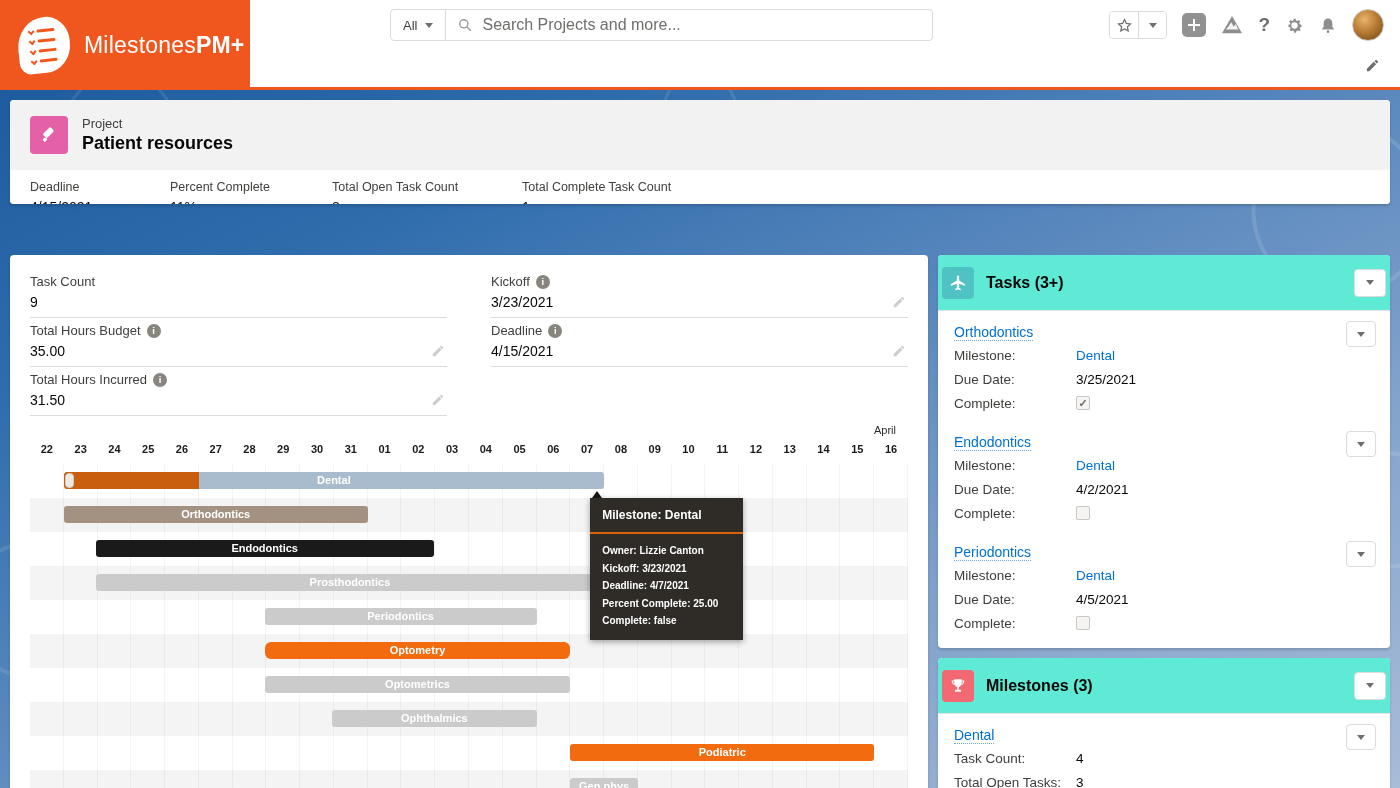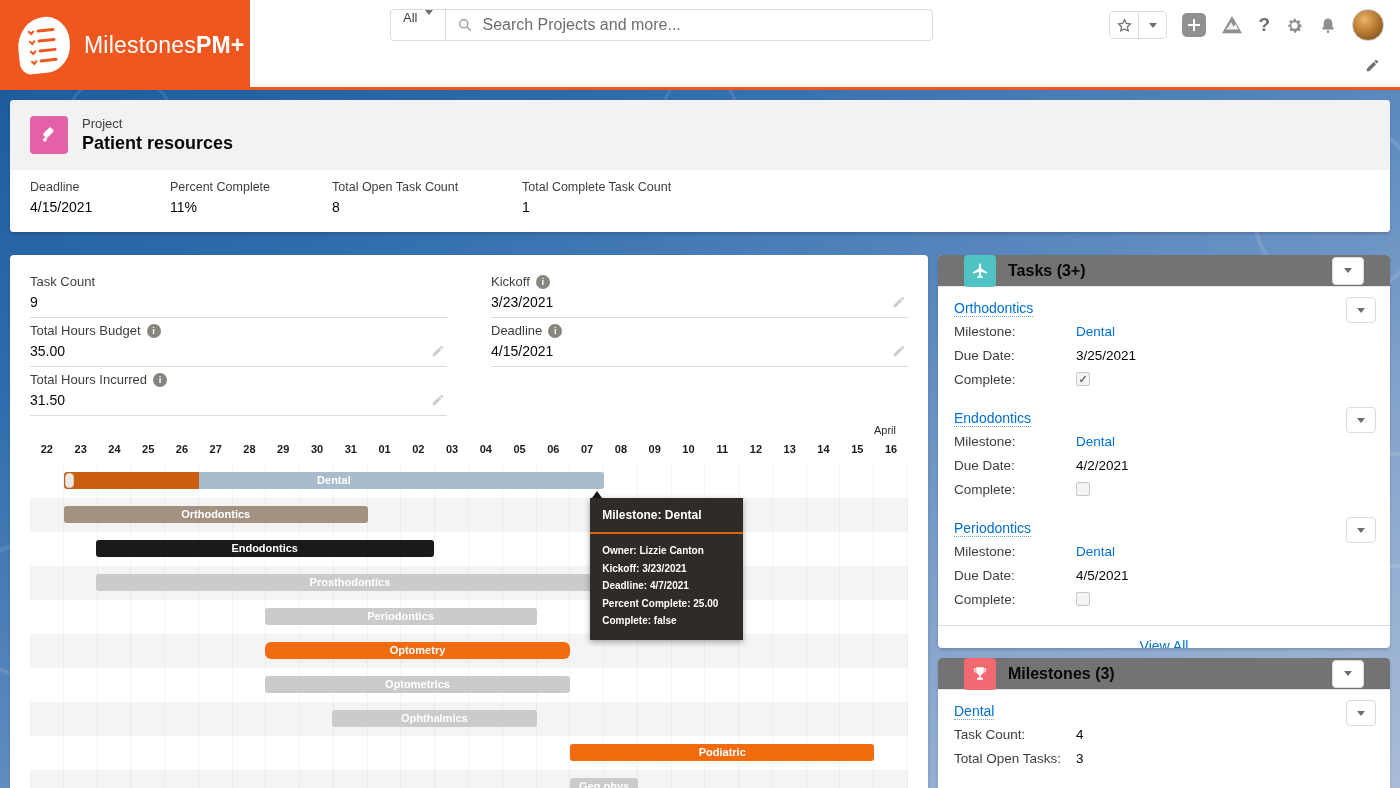--- a/index.html
+++ b/index.html
@@ -10,21 +10,21 @@
   .global-header { position:absolute; top:0; left:0; width:1400px; height:90px; background:#fff; z-index:20; }
   .logo-block { position:absolute; left:0; top:0; width:250px; height:90px; background:#F0571F; display:flex; align-items:center; gap:14px; padding-left:18px; }
   .logo-mark { width:52px; height:56px; background:#fff; border-radius:55% 45% 50% 22%; transform:rotate(-6deg); display:flex; flex-direction:column; justify-content:center; gap:5px; padding-left:12px; }
   .logo-line { display:flex; align-items:center; gap:3px; }
   .logo-check { width:5px; height:5px; border-left:2px solid #F0571F; border-bottom:2px solid #F0571F; transform:rotate(-45deg); }
   .logo-bar { width:18px; height:3px; background:#F0571F; border-radius:2px; }
   .logo-text { color:#fff; font-size:23px; letter-spacing:.2px; }
   .logo-text b { font-weight:700; }
 
   .search-wrap { position:absolute; left:390px; top:9px; width:543px; height:32px; border:1px solid #DDDBDA; border-radius:4px; display:flex; align-items:center; background:#fff; }
-  .search-scope { display:flex; gap:8px; padding:0 12px; height:100%; border-right:1px solid #DDDBDA; color:#3E3E3C; font-size:13px; cursor:pointer; }
+  .search-scope { display:flex; align-items:center; gap:8px; padding:0 12px; height:100%; border-right:1px solid #DDDBDA; color:#3E3E3C; font-size:13px; cursor:pointer; }
   .chev { width:0; height:0; border-left:4px solid transparent; border-right:4px solid transparent; border-top:5px solid #706E6B; display:inline-block; }
   .search-input-zone { display:flex; align-items:center; gap:10px; padding:0 12px; flex:1; }
   .search-input { border:none; outline:none; flex:1; font-size:16px; color:#3E3E3C; font-family:"Liberation Sans",sans-serif; }
   .search-input::placeholder { color:#706E6B; }
 
   .header-icons { position:absolute; right:16px; top:8px; height:34px; display:flex; align-items:center; gap:15px; }
   .fav-group { display:flex; border:1px solid #DDDBDA; border-radius:4px; overflow:hidden; }
   .fav-btn { width:28px; height:26px; display:flex; align-items:center; justify-content:center; background:#fff; cursor:pointer; }
   .fav-btn + .fav-btn { border-left:1px solid #DDDBDA; }
   .gicon { color:#706E6B; display:flex; align-items:center; justify-content:center; cursor:pointer; }
@@ -49,21 +49,21 @@
       radial-gradient(circle at 1340px 120px, transparent 84px, rgba(255,255,255,.12) 85px, rgba(255,255,255,.12) 88px, transparent 89px),
       radial-gradient(circle at 1390px 420px, transparent 54px, rgba(255,255,255,.12) 55px, rgba(255,255,255,.12) 58px, transparent 59px),
       radial-gradient(circle at 30px 520px, transparent 64px, rgba(255,255,255,.10) 65px, rgba(255,255,255,.10) 68px, transparent 69px),
       radial-gradient(circle at 700px 20px, transparent 34px, rgba(255,255,255,.10) 35px, rgba(255,255,255,.10) 37px, transparent 38px),
       linear-gradient(155deg, #1E5C9E 0%, #2E6CAC 22%, #5585BC 45%, #84A4CC 72%, #A9BCD8 100%);
   }
 
   .card { position:absolute; background:#fff; border-radius:4px; box-shadow:0 2px 3px rgba(0,0,0,.16); }
 
   
-  .header-card { top:100px; left:10px; width:1380px; height:132px; overflow:hidden; }
+  .header-card { top:100px; left:10px; width:1380px; height:104px; overflow:hidden; }
   .header-top { height:70px; background:#F3F2F2; display:flex; align-items:center; padding:0 20px; }
   .record-icon { width:38px; height:38px; border-radius:4px; background:#E561A7; display:flex; align-items:center; justify-content:center; margin-right:14px; }
   .entity-label { font-size:13px; color:#3E3E3C; }
   .page-title { font-size:18px; font-weight:700; color:#080707; margin-top:2px; }
   .action-group { margin-left:auto; display:flex; }
   .action-btn { height:32px; padding:0 16px; background:#fff; border:1px solid #DDDBDA; color:#0070D2; font-size:13px; display:flex; align-items:center; cursor:pointer; margin-left:-1px; white-space:nowrap; }
   .action-btn:first-child { border-radius:4px 0 0 4px; margin-left:0; }
   .action-btn.last { border-radius:0 4px 4px 0; width:36px; justify-content:center; }
   .highlight-row { height:62px; background:#fff; display:flex; padding:10px 20px 0; }
   .hl-field { padding-right:30px; }
@@ -101,21 +101,21 @@
 
   .gtooltip { position:absolute; left:63.8%; top:34px; width:153px; background:#2F2B27; color:#fff; padding:10px 12px 12px; z-index:8; box-shadow:0 2px 6px rgba(0,0,0,.35); }
   .gtooltip::before { content:""; position:absolute; top:-7px; left:2px; border-left:5px solid transparent; border-right:5px solid transparent; border-bottom:7px solid #171513; }
   .gtooltip-title { font-size:12px; font-weight:700; }
   .gtooltip-divider { height:2px; background:#D96211; margin:10px -12px 10px; }
   .gtooltip-line { font-size:10px; font-weight:700; margin-top:4px; line-height:1.35; }
 
   
   .right-col { position:absolute; left:938px; top:255px; width:452px; }
   .panel { position:relative; background:#fff; border-radius:4px; box-shadow:0 2px 3px rgba(0,0,0,.16); overflow:hidden; }
-  .panel-header { height:32px; background:#737373; display:flex; align-items:center; padding:0 26px; border-bottom:1px solid #E5E5E5; }
+  .panel-header { height:56px; background:#5eead4; display:flex; align-items:center; padding:0 4px; border-bottom:1px solid #E5E5E5; }
   .panel-icon { width:32px; height:32px; border-radius:4px; display:flex; align-items:center; justify-content:center; margin-right:12px; }
   .panel-icon.tasks { background:#4FC3C3; }
   .panel-icon.milestones { background:#F26971; }
   .panel-title { font-size:16px; font-weight:700; color:#080707; }
   .panel-dd { margin-left:auto; width:32px; height:28px; border:1px solid #DDDBDA; border-radius:4px; background:#fff; display:flex; align-items:center; justify-content:center; cursor:pointer; }
   .item-dd { position:absolute; right:14px; top:10px; width:30px; height:26px; border:1px solid #DDDBDA; border-radius:4px; background:#fff; display:flex; align-items:center; justify-content:center; cursor:pointer; }
 
   .panel-item { position:relative; padding:12px 16px 8px; }
   .item-name { display:inline-block; color:#0070D2; font-size:14px; border-bottom:1px dotted #6aa7dd; cursor:pointer; }
   .item-row { display:flex; margin-top:5px; font-size:13.5px; color:#3E3E3C; line-height:19px; }

